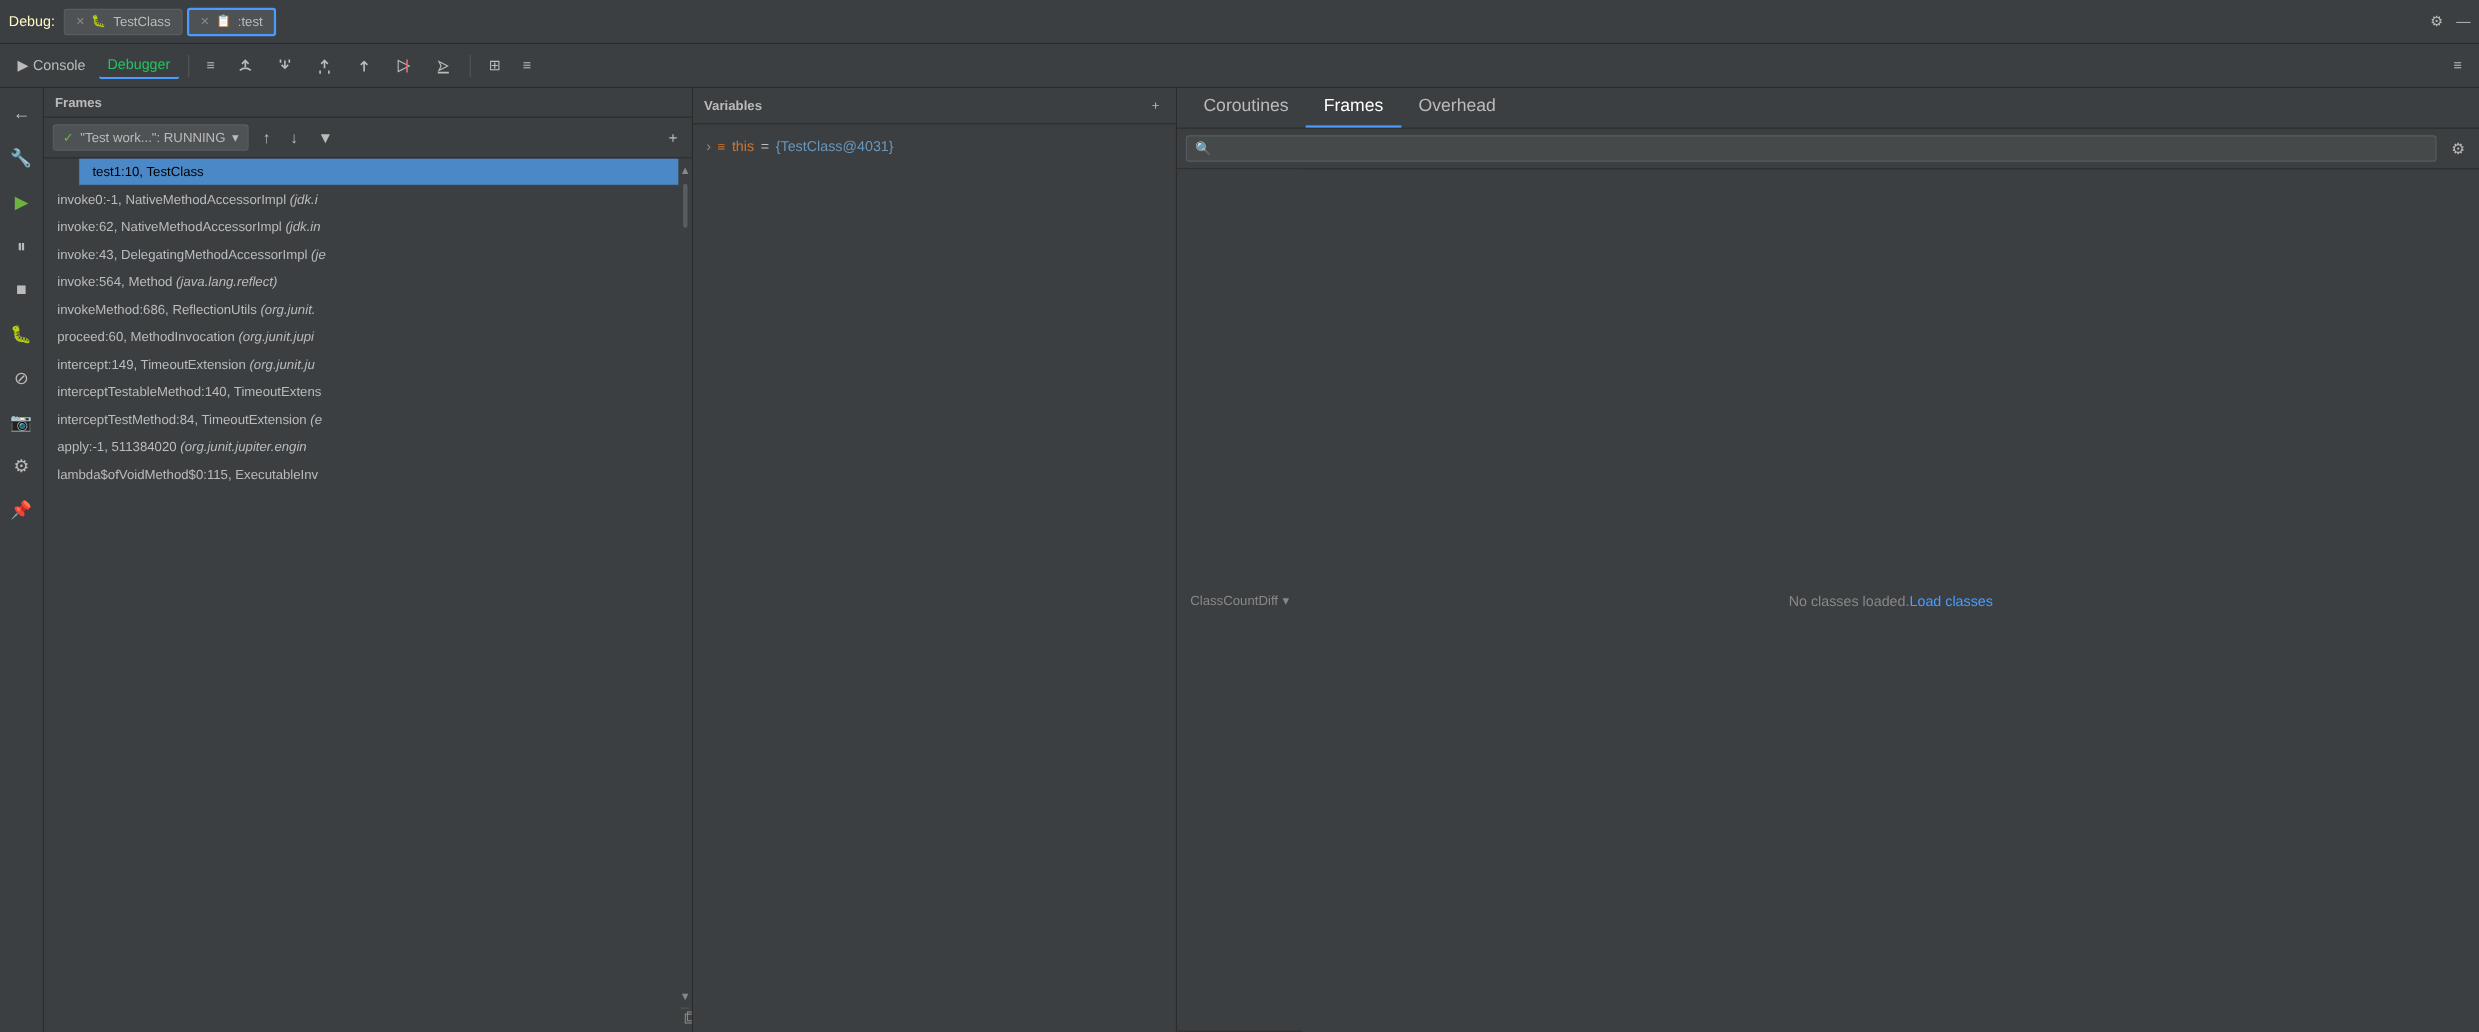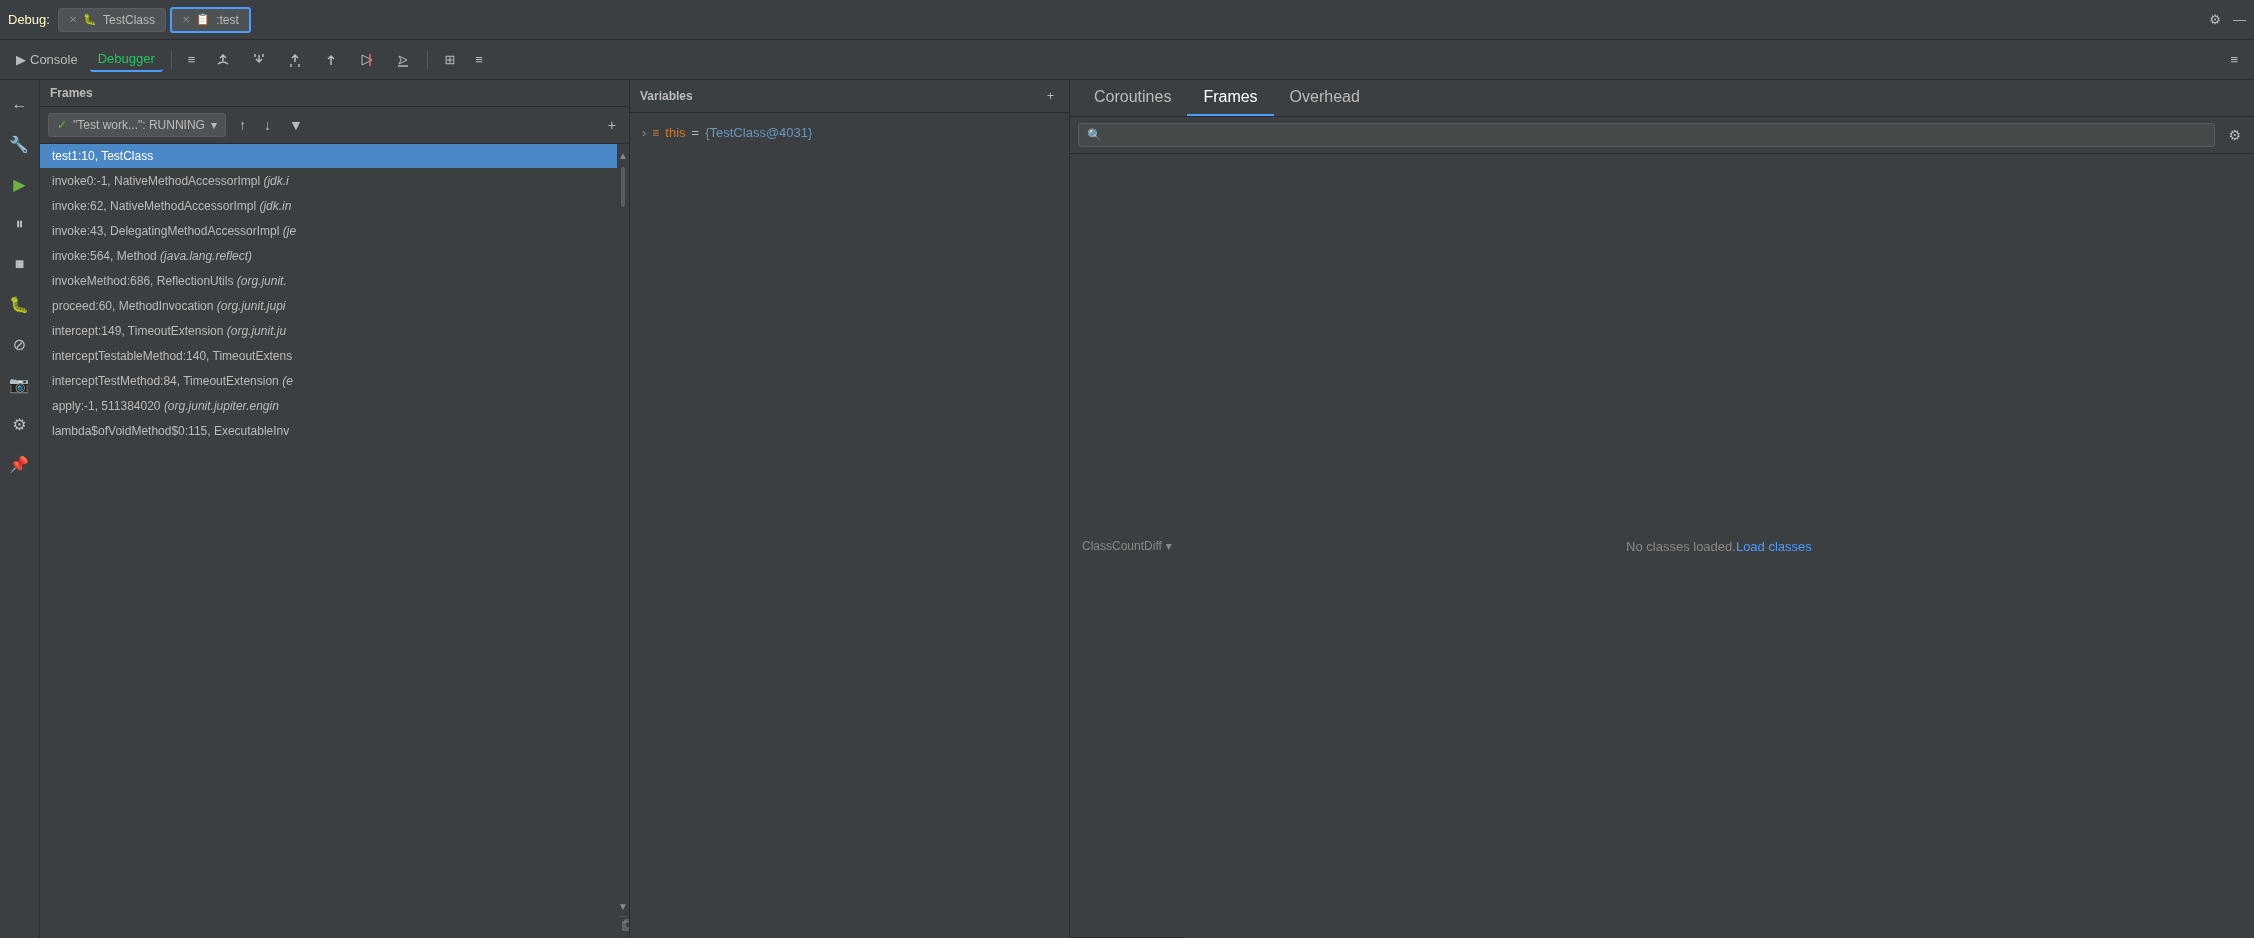--- a/index.html
+++ b/index.html
@@ -185,21 +185,22 @@
       font-size: 12px;
       color: #bbbbbb;
       cursor: pointer;
       white-space: nowrap;
       overflow: hidden;
       text-overflow: ellipsis;
       border-bottom: 1px solid #3c3f41;
     }
     .frame-item.selected {
       background: #4a88c7;
-      color: #ffffff;
+      color: #000000;
+      margin-left: 32px;
     }
     .frame-item .italic { font-style: italic; }
 
     
     .variables-panel {
       width: 440px;
       background: #3c3f41;
       border-right: 1px solid #2b2b2b;
       display: flex;
       flex-direction: column;

